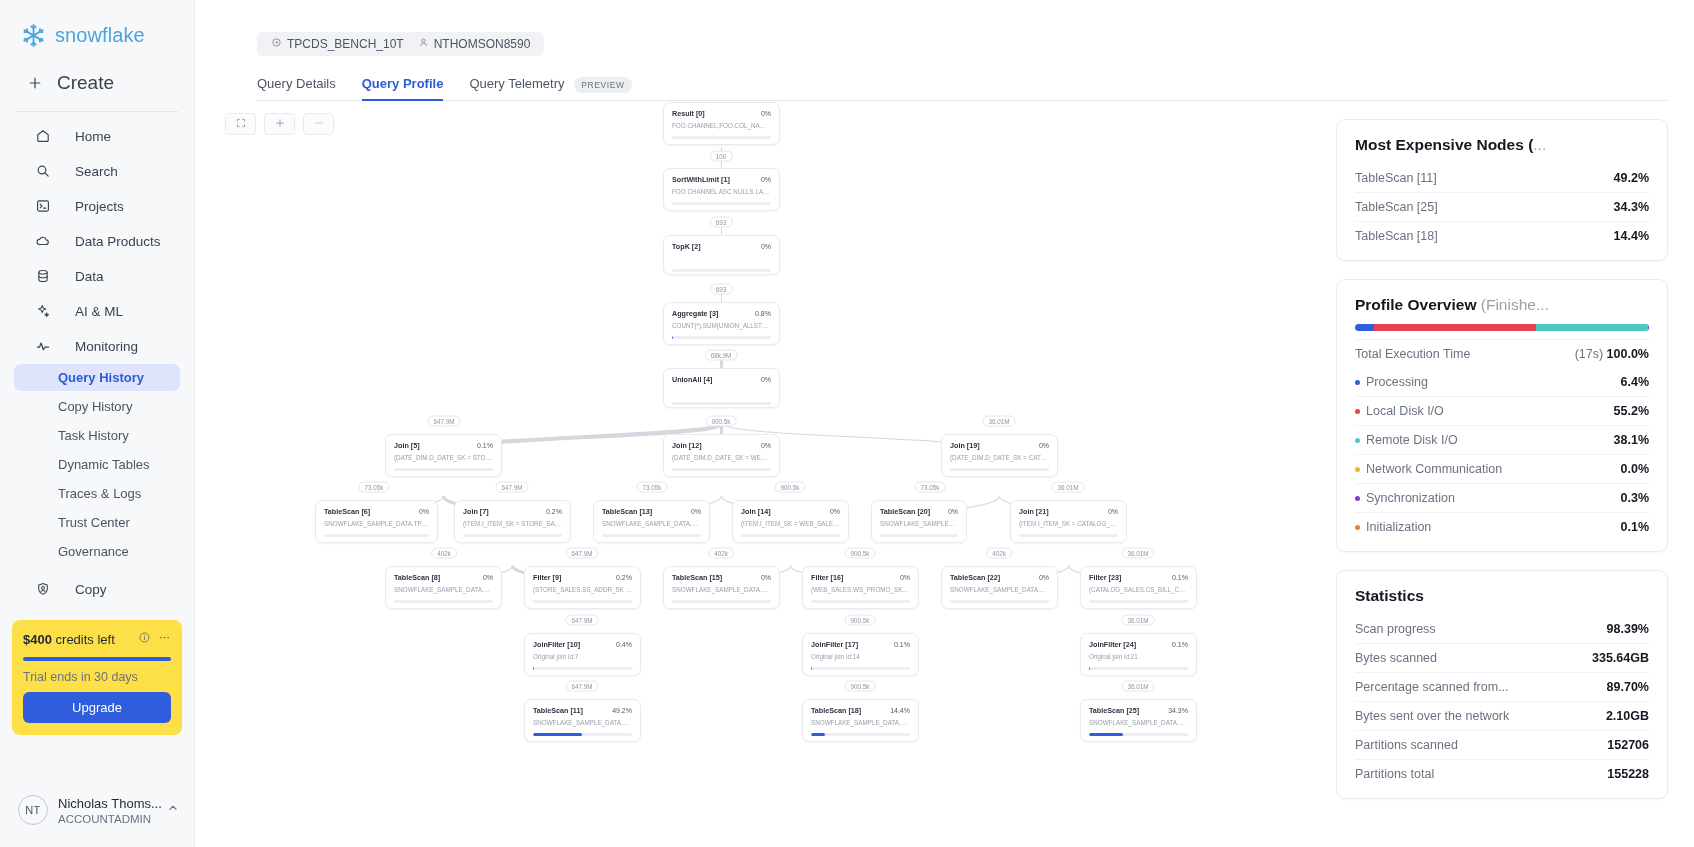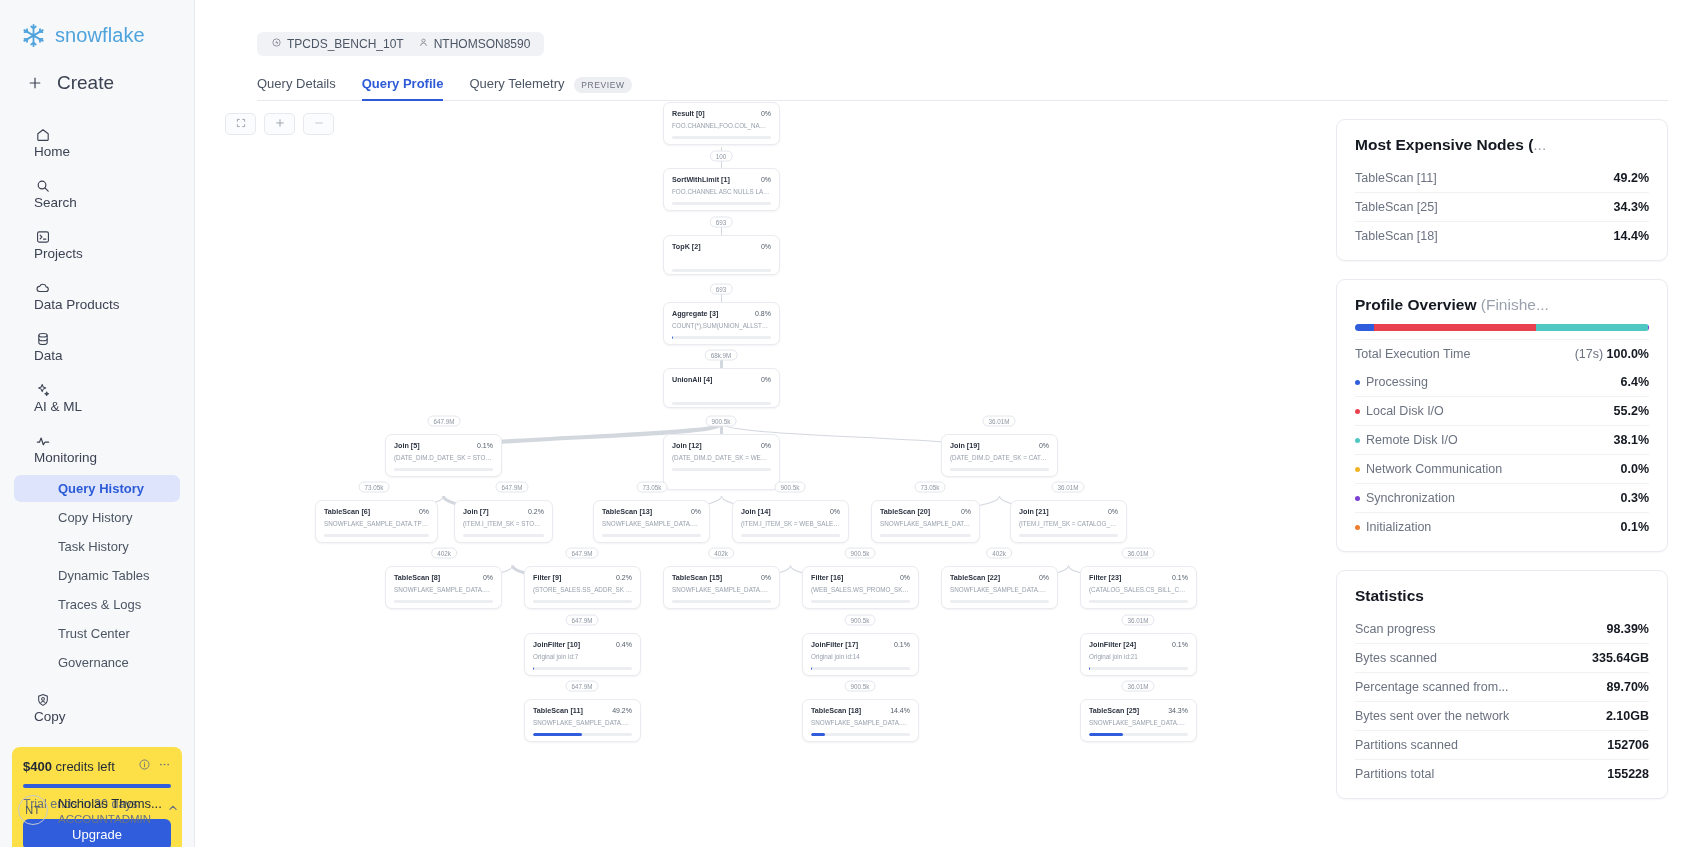--- a/index.html
+++ b/index.html
@@ -23,24 +23,23 @@
   }
   .logo-row { display: flex; align-items: center; gap: 8px; padding: 22px 0 14px 20px; }
   .logo-mark { width: 27px; height: 27px; flex: 0 0 27px; }
   .logo-text { font-size: 20px; color: #4fa3dd; letter-spacing: .1px; font-weight: 400; }
 
   .nav-create { display: flex; align-items: center; gap: 14px; padding: 9px 0 9px 26px; cursor: pointer; }
   .nav-create .lbl { font-size: 19px; color: #3b4252; }
   .nav-divider { height: 1px; background: #e4e6eb; margin: 8px 16px 6px 16px; }
 
   .nav-item {
-    display: flex; align-items: flex-start; gap: 1px;
+    display: flex; align-items: flex-end; gap: 24px;
     padding: 8px 0 8px 26px; cursor: pointer; border-radius: 6px;
     margin: 1px 10px 1px 8px;
-    flex-direction: column;
   }
   .nav-item .lbl { font-size: 13.5px; color: #3b4252; white-space: nowrap; }
   .nav-icon { width: 17px; height: 17px; flex: 0 0 17px; display: flex; align-items: center; justify-content: center; }
   .nav-icon svg { display: block; }
 
   .sub-item {
     padding: 6px 10px 6px 44px; margin: 1px 14px 1px 14px;
     font-size: 13px; color: #4b5563; border-radius: 7px; cursor: pointer;
     white-space: nowrap;
   }
@@ -457,21 +456,21 @@
               <div class="node" style="left: 190px; top: 333px; width: 117px; height: 43px;">
                 <div class="node-head">
                   <span class="node-name">Join [5]</span>
                   <span class="node-pct">0.1%</span>
                 </div>
                 <div class="node-sub">(DATE_DIM.D_DATE_SK = STORE_SALES...</div>
                 <div class="node-bar">
                   <i style="width: 0%;"></i>
                 </div>
               </div>
-              <div class="node" style="left: 468px; top: 333px; width: 117px; height: 56px;">
+              <div class="node" style="left: 468px; top: 333px; width: 117px; height: 43px;">
                 <div class="node-head">
                   <span class="node-name">Join [12]</span>
                   <span class="node-pct">0%</span>
                 </div>
                 <div class="node-sub">(DATE_DIM.D_DATE_SK = WEB_SALES...</div>
                 <div class="node-bar">
                   <i style="width: 0%;"></i>
                 </div>
               </div>
               <div class="node" style="left: 746px; top: 333px; width: 117px; height: 43px;">
@@ -487,21 +486,21 @@
               <div class="node" style="left: 120px; top: 399px; width: 123px; height: 43px;">
                 <div class="node-head">
                   <span class="node-name">TableScan [6]</span>
                   <span class="node-pct">0%</span>
                 </div>
                 <div class="node-sub">SNOWFLAKE_SAMPLE_DATA.TPCDS_SF...</div>
                 <div class="node-bar">
                   <i style="width: 0%;"></i>
                 </div>
               </div>
-              <div class="node" style="left: 259px; top: 399px; width: 99px; height: 43px;">
+              <div class="node" style="left: 259px; top: 399px; width: 117px; height: 43px;">
                 <div class="node-head">
                   <span class="node-name">Join [7]</span>
                   <span class="node-pct">0.2%</span>
                 </div>
                 <div class="node-sub">(ITEM.I_ITEM_SK = STORE_SALES.SS_IT...</div>
                 <div class="node-bar">
                   <i style="width: 0%;"></i>
                 </div>
               </div>
               <div class="node" style="left: 398px; top: 399px; width: 117px; height: 43px;">
@@ -517,21 +516,21 @@
               <div class="node" style="left: 537px; top: 399px; width: 117px; height: 43px;">
                 <div class="node-head">
                   <span class="node-name">Join [14]</span>
                   <span class="node-pct">0%</span>
                 </div>
                 <div class="node-sub">(ITEM.I_ITEM_SK = WEB_SALES.WS_ITE...</div>
                 <div class="node-bar">
                   <i style="width: 0%;"></i>
                 </div>
               </div>
-              <div class="node" style="left: 676px; top: 399px; width: 109px; height: 43px;">
+              <div class="node" style="left: 676px; top: 399px; width: 96px; height: 43px;">
                 <div class="node-head">
                   <span class="node-name">TableScan [20]</span>
                   <span class="node-pct">0%</span>
                 </div>
                 <div class="node-sub">SNOWFLAKE_SAMPLE_DATA.TPCDS_SF...</div>
                 <div class="node-bar">
                   <i style="width: 0%;"></i>
                 </div>
               </div>
               <div class="node" style="left: 815px; top: 399px; width: 117px; height: 43px;">

